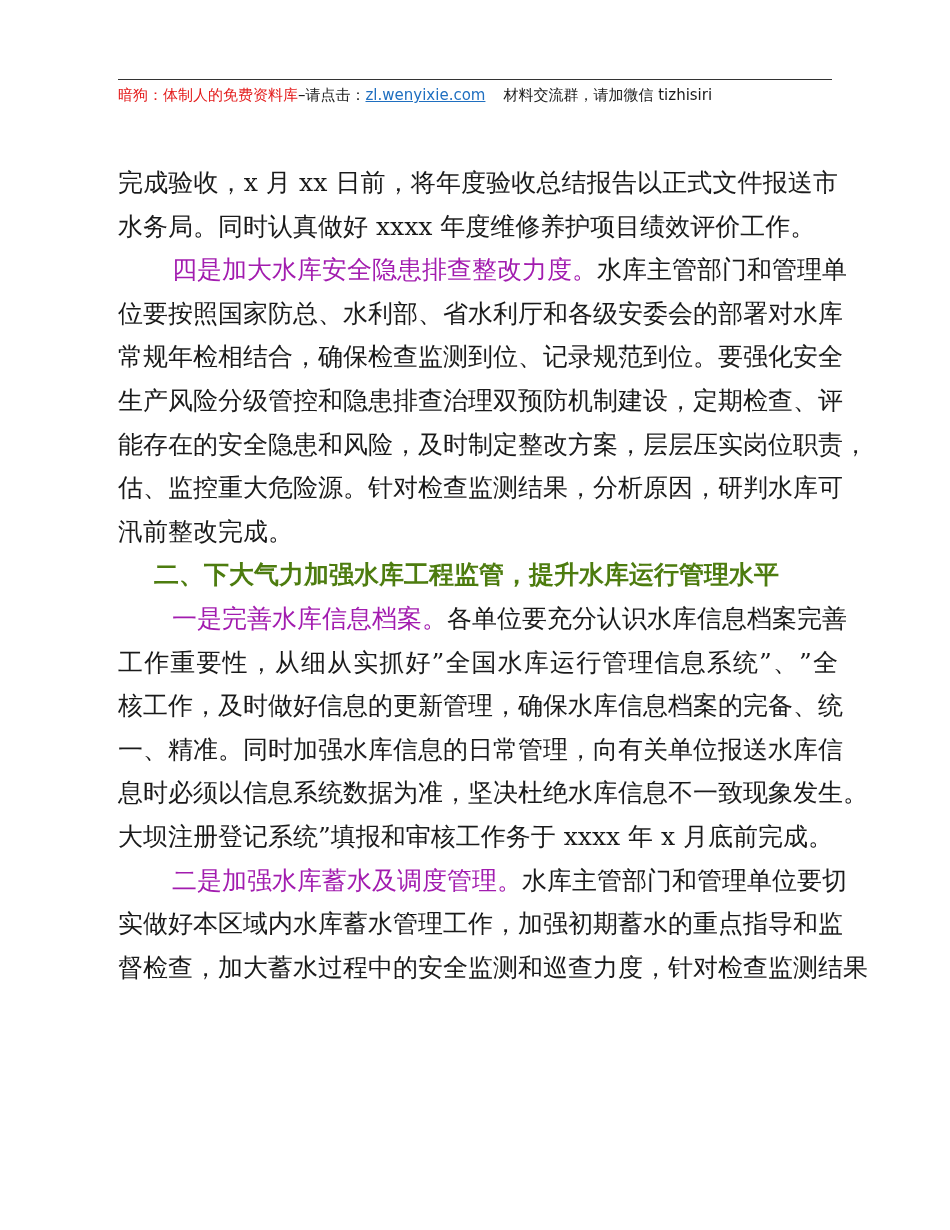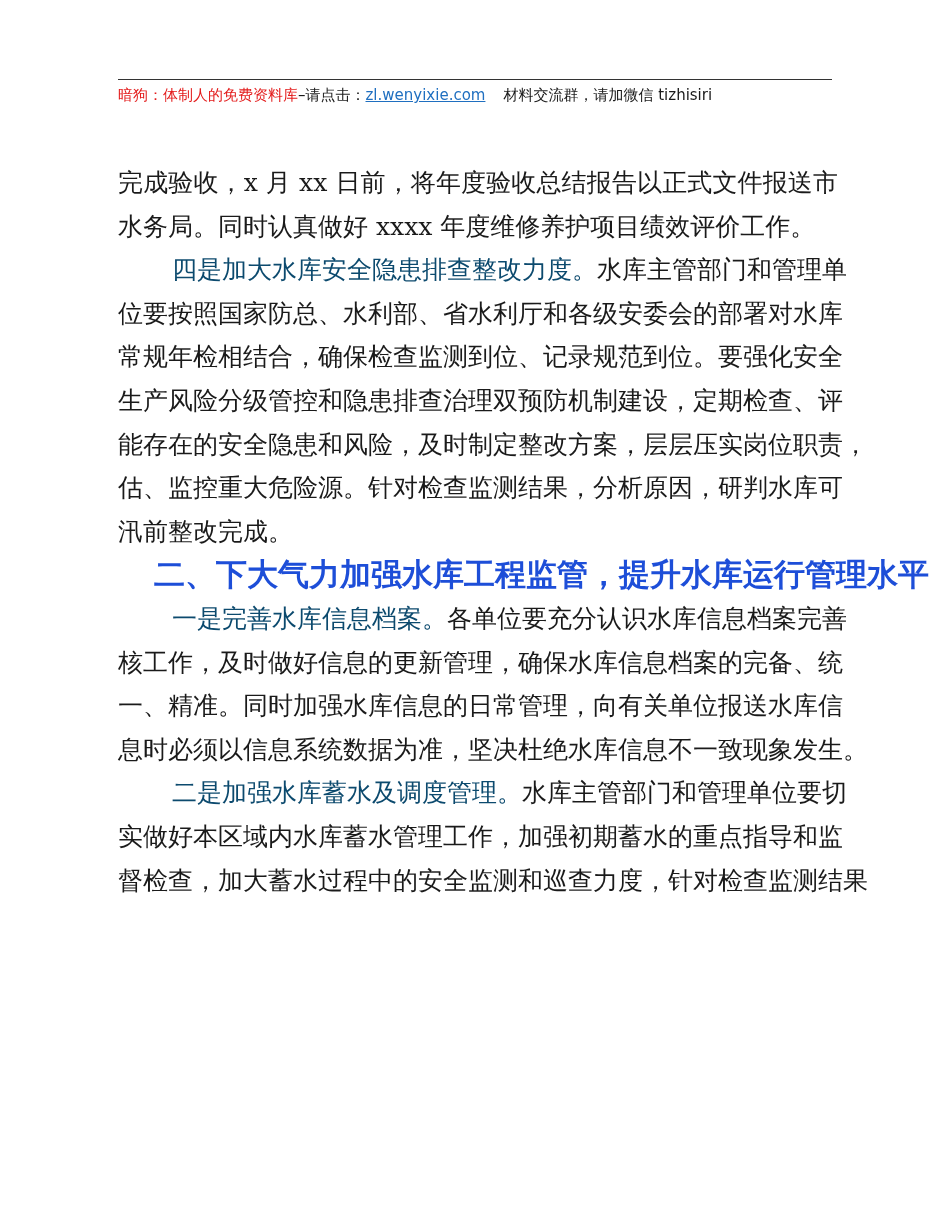--- a/index.html
+++ b/index.html
@@ -58,32 +58,32 @@
       text-align-last: justify;
       letter-spacing: 0;
     }
     .line.last {
       text-align-last: left;
     }
     .line.indent {
       padding-left: 54px;
     }
     .lead {
-      color: #0c4a6e;
+      color: #a21caf;
       font-family: "DejaVu Sans", "Liberation Sans", sans-serif;
     }
     .heading {
       display: block;
       height: 43.6px;
       line-height: 43.6px;
       padding-left: 36px;
       font-family: "DejaVu Sans", "Liberation Sans", sans-serif;
-      font-size: 31px;
+      font-size: 25px;
       font-weight: bold;
-      color: #1d4ed8;
+      color: #4d7c0f;
       white-space: nowrap;
     }
   </style>
 </head>
 <body>
 
 <div class="header">
   <span class="brand">暗狗：体制人的免费资料库</span><span class="sep">–请点击：</span><span class="link">zl.wenyixie.com</span><span class="gap"></span><span>材料交流群，请加微信 tizhisiri</span>
 </div>
 <div class="header-rule"></div>
@@ -102,23 +102,25 @@
     <span class="line">生产风险分级管控和隐患排查治理双预防机制建设，定期检查、评</span>
     <span class="line">能存在的安全隐患和风险，及时制定整改方案，层层压实岗位职责，</span>
     <span class="line">估、监控重大危险源。针对检查监测结果，分析原因，研判水库可</span>
     <span class="line last">汛前整改完成。</span>
   </div>
 
   <span class="heading">二、下大气力加强水库工程监管，提升水库运行管理水平</span>
 
   <div>
     <span class="line indent"><span class="lead">一是完善水库信息档案。</span><span>各单位要充分认识水库信息档案完善</span></span>
+    <span class="line">工作重要性，从细从实抓好”全国水库运行管理信息系统”、”全</span>
     <span class="line">核工作，及时做好信息的更新管理，确保水库信息档案的完备、统</span>
     <span class="line">一、精准。同时加强水库信息的日常管理，向有关单位报送水库信</span>
     <span class="line">息时必须以信息系统数据为准，坚决杜绝水库信息不一致现象发生。</span>
+    <span class="line last">大坝注册登记系统”填报和审核工作务于 xxxx 年 x 月底前完成。</span>
   </div>
 
   <div>
     <span class="line indent"><span class="lead">二是加强水库蓄水及调度管理。</span><span>水库主管部门和管理单位要切</span></span>
     <span class="line">实做好本区域内水库蓄水管理工作，加强初期蓄水的重点指导和监</span>
     <span class="line">督检查，加大蓄水过程中的安全监测和巡查力度，针对检查监测结果</span>
   </div>
 
 </div>
 

